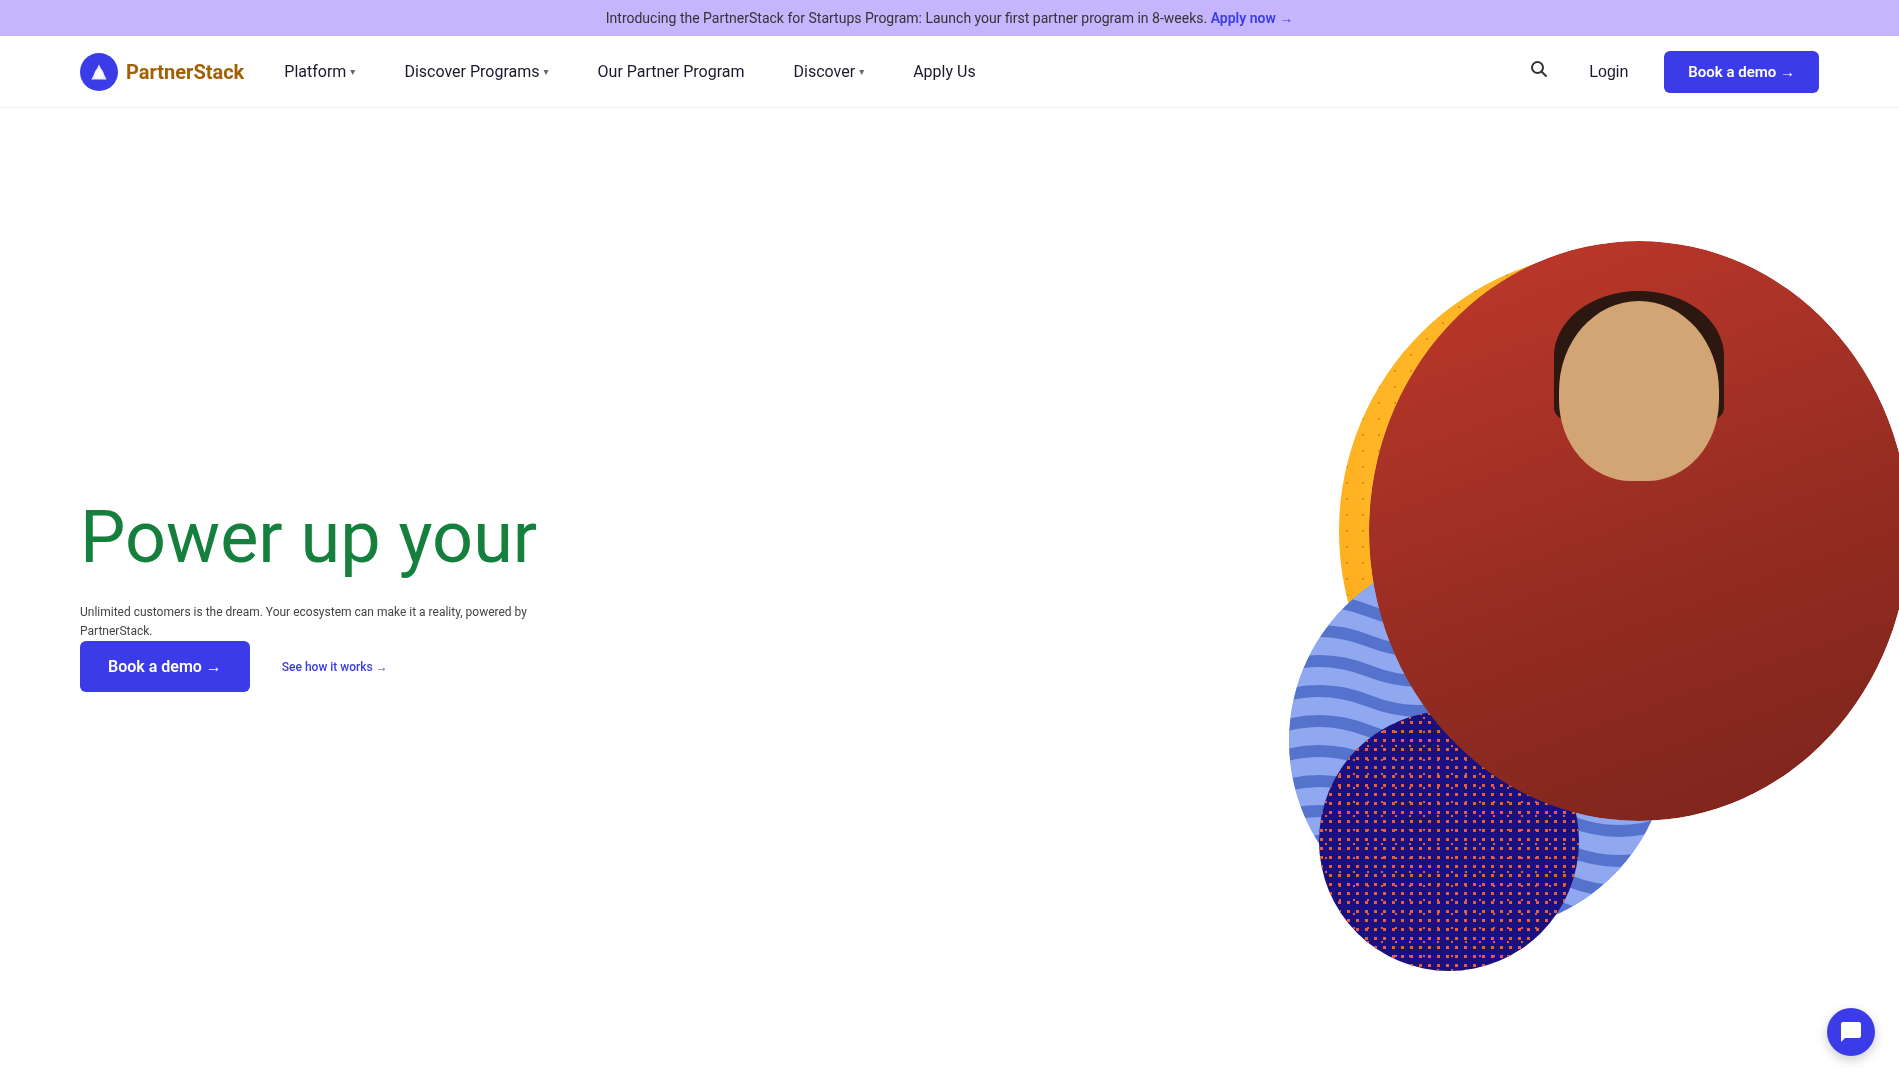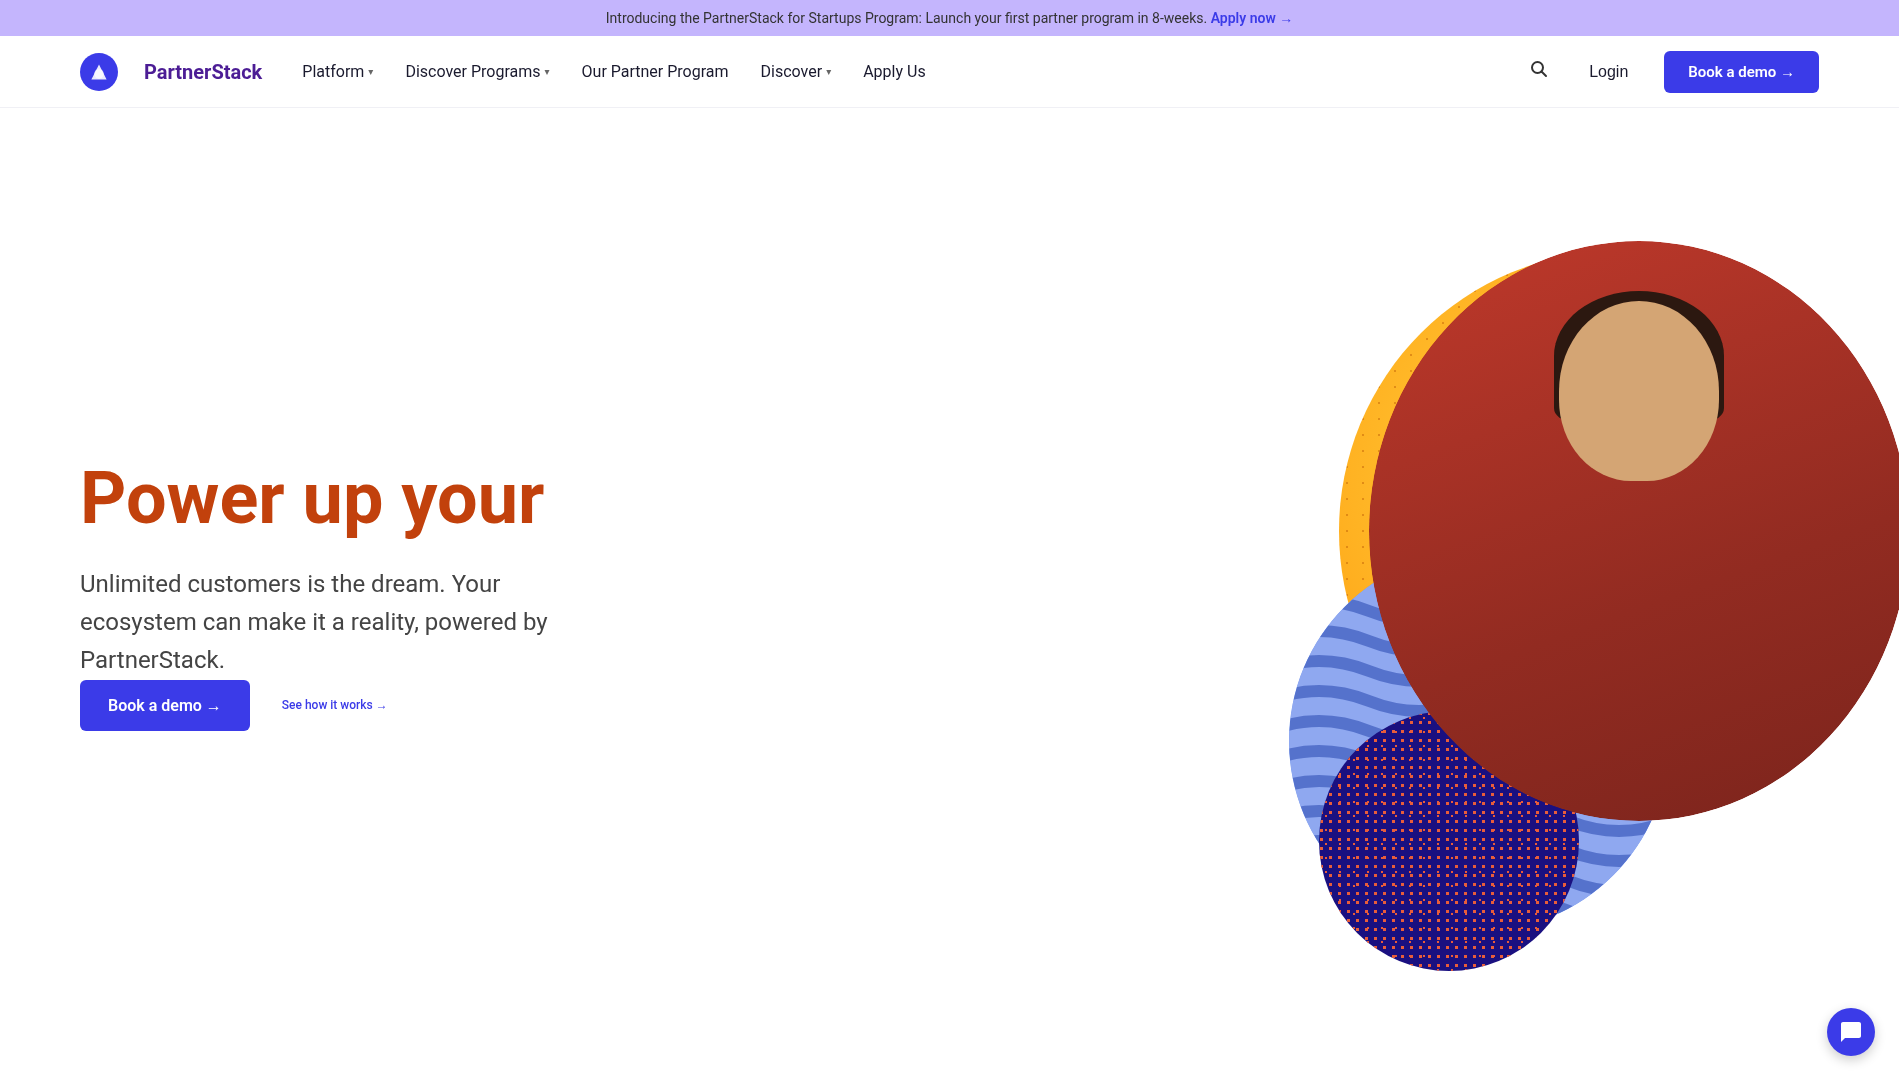--- a/index.html
+++ b/index.html
@@ -35,27 +35,26 @@
       text-decoration: none;
       margin-right: 40px;
     }
     .logo-icon {
       width: 38px;
       height: 38px;
     }
     .logo-text {
       font-size: 20px;
       font-weight: 700;
-      color: #4c1d95;
-      margin-left: 18px;
+      color: #a16207;
     }
     .nav-links {
       display: flex;
       align-items: center;
-      gap: 32px;
+      gap: 49px;
       flex: 1;
     }
     .nav-item {
       font-size: 16px;
       color: #1a1a2e;
       text-decoration: none;
       cursor: pointer;
       display: flex;
       align-items: center;
       gap: 4px;
@@ -111,27 +110,27 @@
       overflow: hidden;
       background: #fff;
     }
     .hero-content {
       max-width: 600px;
       z-index: 2;
       position: relative;
     }
     .hero-title {
       font-size: 72px;
-      font-weight: 700;
+      font-weight: 400;
       line-height: 1.05;
-      color: #c2410c;
+      color: #15803d;
       margin-bottom: 28px;
     }
     .hero-subtitle {
-      font-size: 24px;
+      font-size: 12px;
       color: #444;
       line-height: 1.6;
       max-width: 520px;
     }
     .hero-actions {
       display: flex;
       align-items: center;
       gap: 32px;
     }
     .hero-book-demo {

